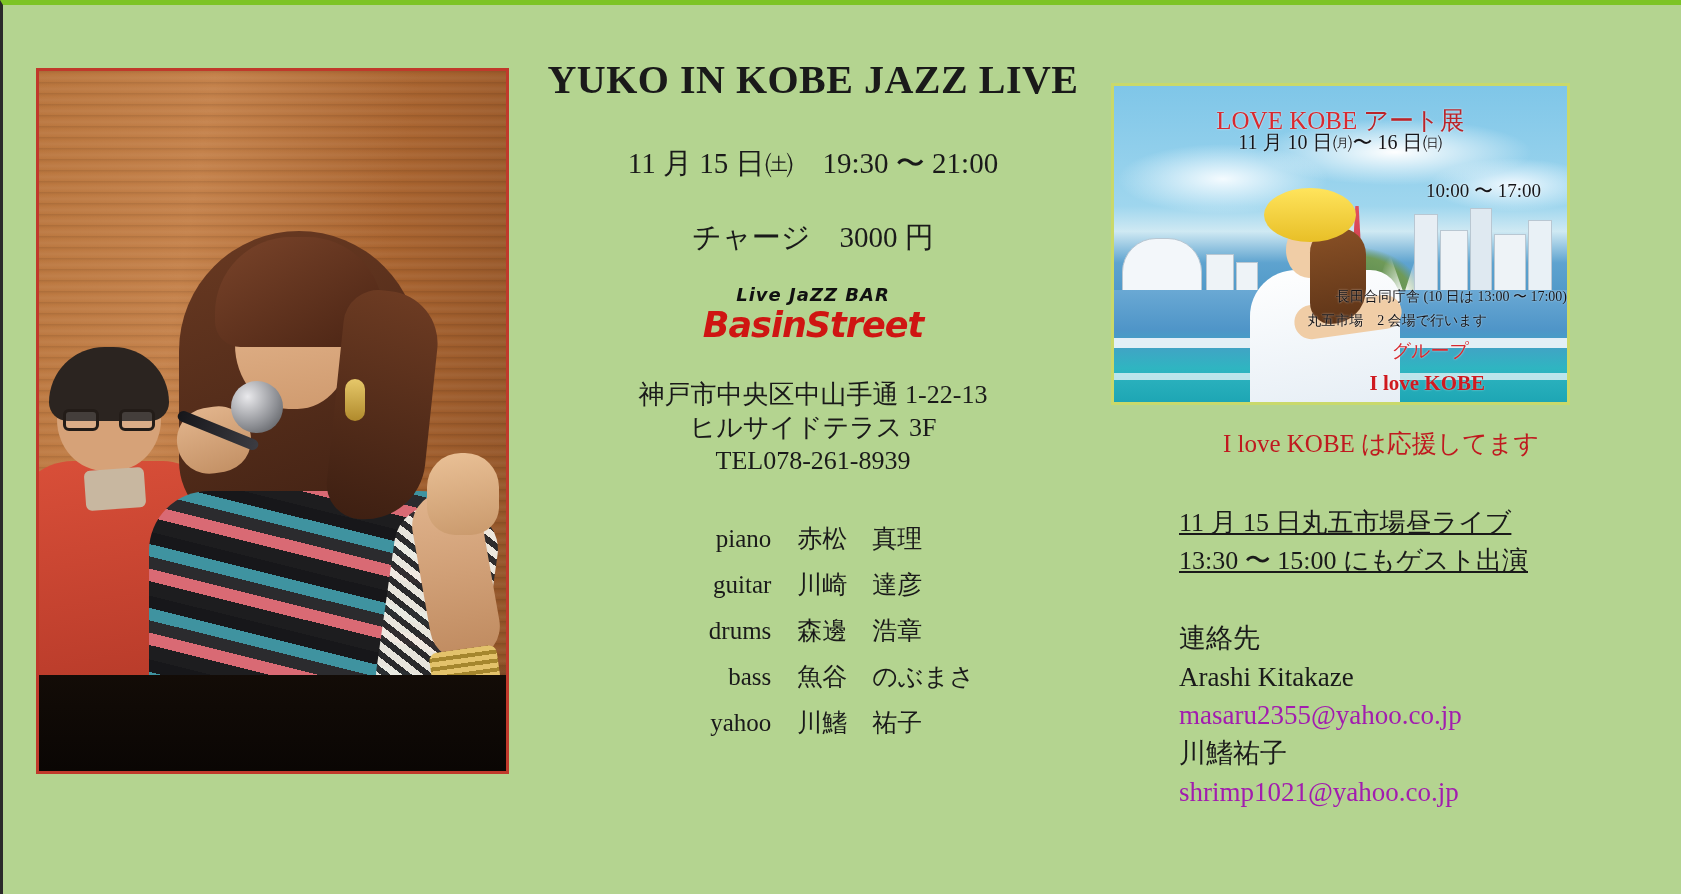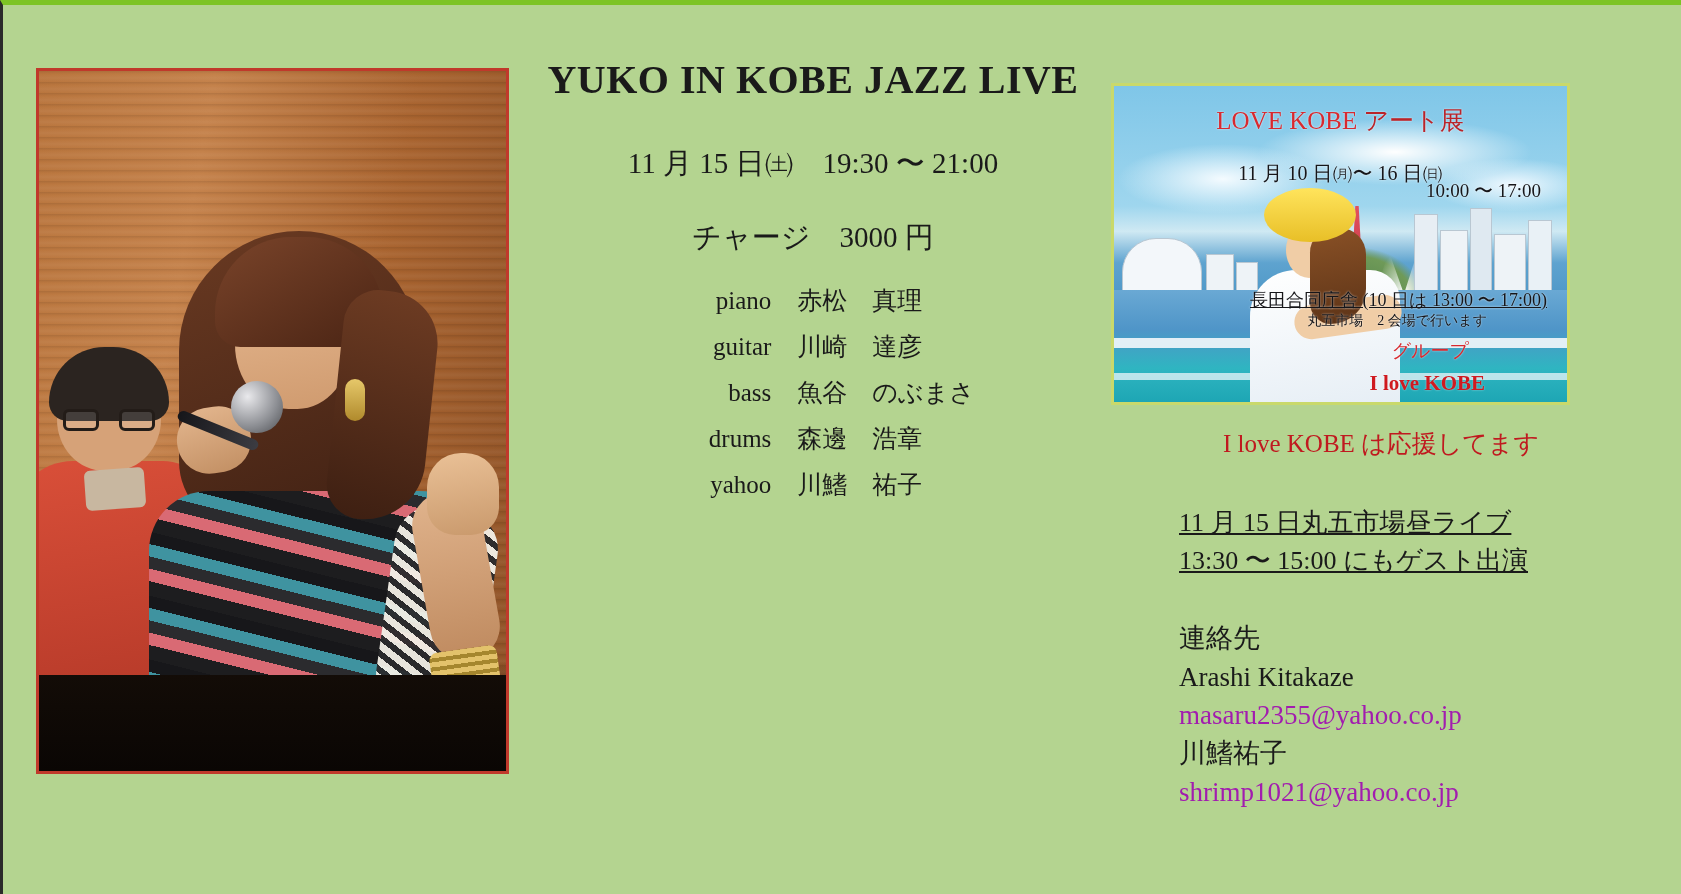--- a/index.html
+++ b/index.html
@@ -247,31 +247,30 @@
   }
   .art .rail2{
     position:absolute;left:0;right:0;bottom:22px;height:7px;background:#eef5fa;opacity:.75;
   }
   .art .ttl{
     position:absolute;left:0;right:0;top:18px;text-align:center;
     font-size:25px;color:#d8292f;text-shadow:0 0 2px rgba(255,255,255,.8);
   }
   .art .ttl .jp{ color:#b9242a; }
   .art .d1{
-    position:absolute;left:0;right:0;top:74px;text-align:center;font-size:20px;color:#16161a;
+    position:absolute;left:0;right:0;top:43px;text-align:center;font-size:20px;color:#16161a;
     text-shadow:0 0 2px rgba(255,255,255,.75);
   }
   .art .d2{
     position:absolute;right:26px;top:92px;font-size:19px;color:#16161a;
     text-shadow:0 0 2px rgba(255,255,255,.75);
   }
   .art .v1{
-    position:absolute;right:20px;top:202px;font-size:18px;color:#16161a;white-space:nowrap;
+    position:absolute;right:0;top:202px;font-size:14px;color:#16161a;white-space:nowrap;
     text-shadow:0 0 2px rgba(255,255,255,.7);
-    text-decoration:underline;
   }
   .art .v2{
     position:absolute;right:80px;top:226px;font-size:14px;color:#16161a;white-space:nowrap;
     text-shadow:0 0 2px rgba(255,255,255,.7);
     text-align:center;
   }
   .art .grp{
     position:absolute;right:98px;top:252px;font-size:19px;color:#d8292f;
     text-shadow:0 0 2px rgba(255,255,255,.7);
   }
@@ -327,38 +326,47 @@
       <div class="belt"></div>
     </div>
     <div class="piano-top"></div>
   </div>
 
   <div class="center">
     <h1 class="title">YUKO IN KOBE JAZZ LIVE</h1>
     <div class="datetime">11 月 15 日㈯　19:30 〜 21:00</div>
     <div class="charge">チャージ　3000 円</div>
 
-
+    <div class="logo">
+      <div class="lj">Live JaZZ BAR</div>
+      <div class="bs">BasinStreet</div>
+    </div>
+
+    <div class="addr">
+      <div>神戸市中央区中山手通 1-22-13</div>
+      <div>ヒルサイドテラス 3F</div>
+      <div>TEL078-261-8939</div>
+    </div>
 
     <div class="members">
       <div class="member-row">
         <span class="role">piano</span>
         <span class="name">赤松　真理</span>
       </div>
       <div class="member-row">
         <span class="role">guitar</span>
         <span class="name">川崎　達彦</span>
       </div>
       <div class="member-row">
+        <span class="role">drums</span>
+        <span class="name">森邊　浩章</span>
+      </div>
+      <div class="member-row">
         <span class="role">bass</span>
         <span class="name">魚谷　のぶまさ</span>
-      </div>
-      <div class="member-row">
-        <span class="role">drums</span>
-        <span class="name">森邊　浩章</span>
       </div>
       <div class="member-row">
         <span class="role">yahoo</span>
         <span class="name">川鰭　祐子</span>
       </div>
     </div>
   </div>
 
   <div class="right">
 

